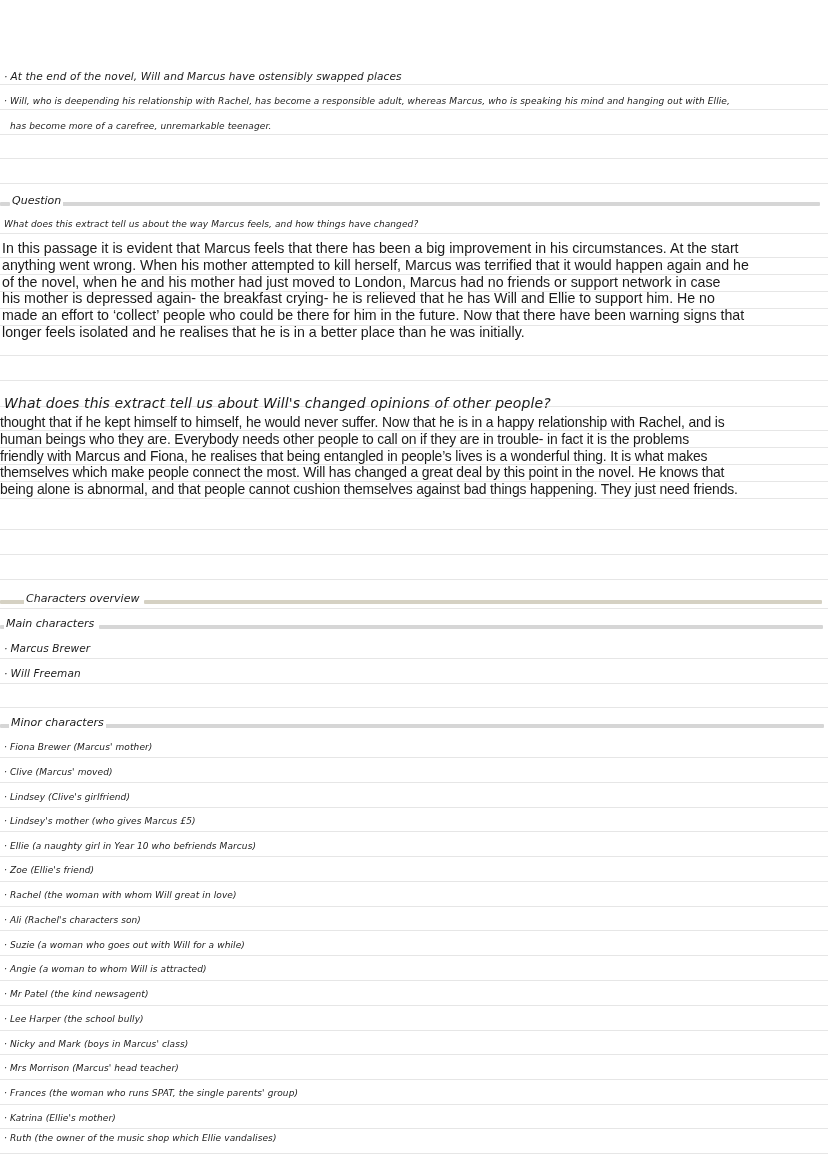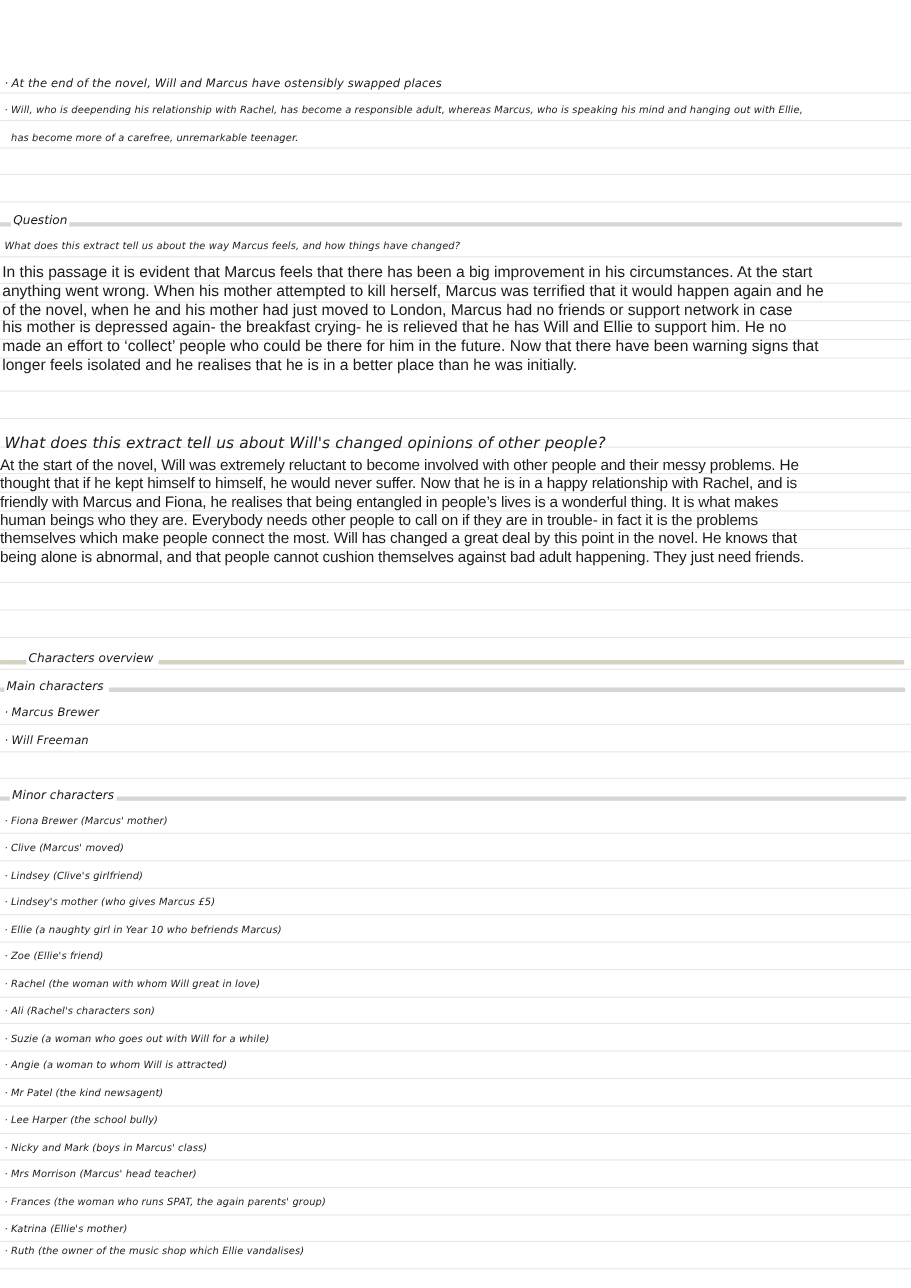--- a/index.html
+++ b/index.html
@@ -86,26 +86,25 @@
     <p>In this passage it is evident that Marcus feels that there has been a big improvement in his circumstances. At the start</p>
     <p>anything went wrong. When his mother attempted to kill herself, Marcus was terrified that it would happen again and he</p>
     <p>of the novel, when he and his mother had just moved to London, Marcus had no friends or support network in case</p>
     <p>his mother is depressed again- the breakfast crying- he is relieved that he has Will and Ellie to support him. He no</p>
     <p>made an effort to ‘collect’ people who could be there for him in the future. Now that there have been warning signs that</p>
     <p>longer feels isolated and he realises that he is in a better place than he was initially.</p>
   </div>
 
   <div class="hand small" style="top:395px; font-size:14px">What does this extract tell us about Will's changed opinions of other people?</div>
   <div class="typed" style="top:414px; left:0; font-size:13.9px; letter-spacing:-0.15px">
-    <p>At the start of the novel, Will was extremely reluctant to become involved with other people and their messy problems. He</p>
     <p>thought that if he kept himself to himself, he would never suffer. Now that he is in a happy relationship with Rachel, and is</p>
+    <p>human beings who they are. Everybody needs other people to call on if they are in trouble- in fact it is the problems</p>
     <p>friendly with Marcus and Fiona, he realises that being entangled in people’s lives is a wonderful thing. It is what makes</p>
-    <p>human beings who they are. Everybody needs other people to call on if they are in trouble- in fact it is the problems</p>
     <p>themselves which make people connect the most. Will has changed a great deal by this point in the novel. He knows that</p>
-    <p>being alone is abnormal, and that people cannot cushion themselves against bad adult happening. They just need friends.</p>
+    <p>being alone is abnormal, and that people cannot cushion themselves against bad things happening. They just need friends.</p>
   </div>
 
   <div class="heading" style="top:592px">
     <div class="bar tan" style="left:0; width:26px"></div>
     <div class="bar tan" style="left:144px; width:678px"></div>
     <span class="label" style="left:24px">Characters overview</span>
   </div>
 
   <div class="heading" style="top:617px">
     <div class="bar gray" style="left:0; width:6px"></div>
@@ -133,17 +132,17 @@
   <div class="hand small" style="top:841px"><span class="bullet">·</span><span>Ellie (a naughty girl in Year 10 who befriends Marcus)</span></div>
   <div class="hand small" style="top:865px"><span class="bullet">·</span><span>Zoe (Ellie's friend)</span></div>
   <div class="hand small" style="top:890px"><span class="bullet">·</span><span>Rachel (the woman with whom Will great in love)</span></div>
   <div class="hand small" style="top:915px"><span class="bullet">·</span><span>Ali (Rachel's characters son)</span></div>
   <div class="hand small" style="top:940px"><span class="bullet">·</span><span>Suzie (a woman who goes out with Will for a while)</span></div>
   <div class="hand small" style="top:964px"><span class="bullet">·</span><span>Angie (a woman to whom Will is attracted)</span></div>
   <div class="hand small" style="top:989px"><span class="bullet">·</span><span>Mr Patel (the kind newsagent)</span></div>
   <div class="hand small" style="top:1014px"><span class="bullet">·</span><span>Lee Harper (the school bully)</span></div>
   <div class="hand small" style="top:1039px"><span class="bullet">·</span><span>Nicky and Mark (boys in Marcus' class)</span></div>
   <div class="hand small" style="top:1063px"><span class="bullet">·</span><span>Mrs Morrison (Marcus' head teacher)</span></div>
-  <div class="hand small" style="top:1088px"><span class="bullet">·</span><span>Frances (the woman who runs SPAT, the again parents' group)</span></div>
+  <div class="hand small" style="top:1088px"><span class="bullet">·</span><span>Frances (the woman who runs SPAT, the single parents' group)</span></div>
   <div class="hand small" style="top:1113px"><span class="bullet">·</span><span>Katrina (Ellie's mother)</span></div>
   <div class="hand small" style="top:1133px"><span class="bullet">·</span><span>Ruth (the owner of the music shop which Ellie vandalises)</span></div>
 
 </div>
 
 </body></html>

